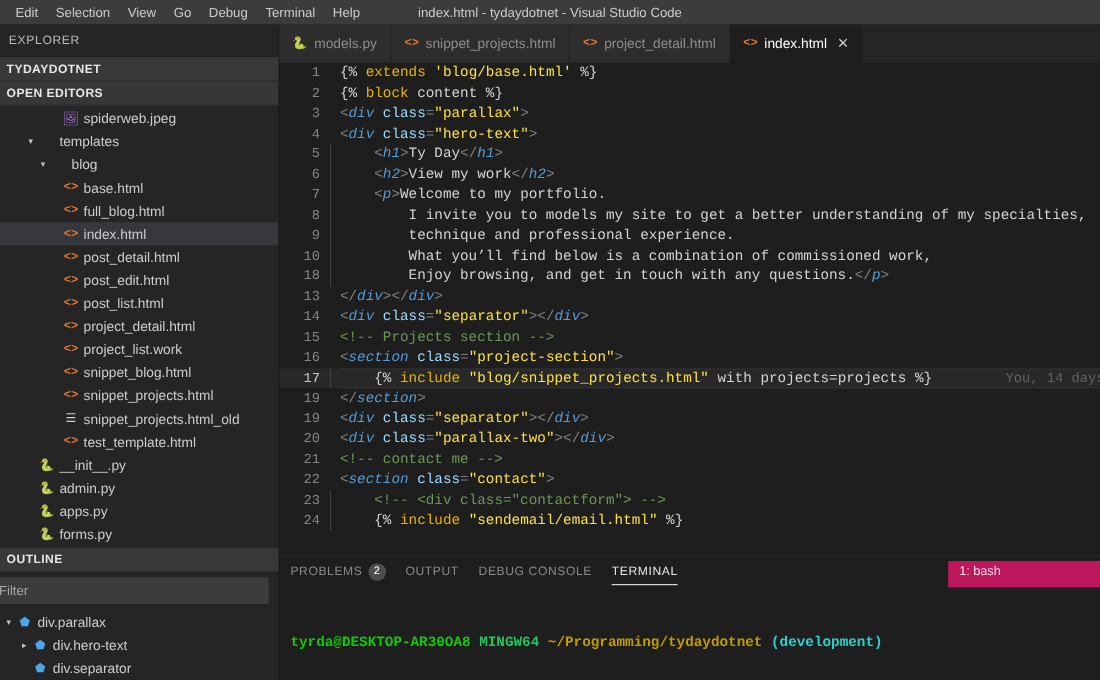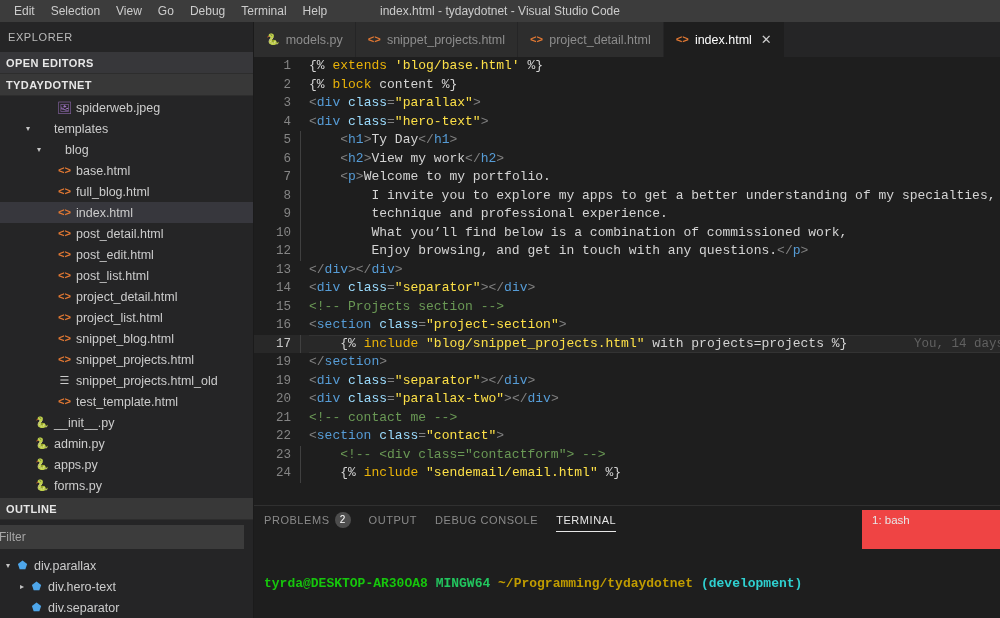--- a/index.html
+++ b/index.html
@@ -113,21 +113,21 @@
   }
   .blame {
     position: absolute; left: 660px; top: 0; color: #6b6b6b;
     font-family: "Liberation Mono", monospace; font-size: 12.5px;
     white-space: pre; opacity: .85;
   }
 
   
   .t-punct   { color: #d4d4d4; }
   .t-kw      { color: #eab308; }
-  .t-tag     { color: #569cd6; }
+  .t-tag     { color: #569cd6; font-style: italic; }
   .t-attr    { color: #9cdcfe; }
   .t-str     { color: #fde047; }
   .t-comment { color: #6a9955; }
   .t-plain   { color: #d4d4d4; }
   .t-delim   { color: #808080; }
 
   
   .panel { height: 113px; flex: none; background: #1e1e1e; display: flex; flex-direction: column;
            border-top: 1px solid #303030; }
   .panel-tabs { height: 30px; display: flex; align-items: center; padding-left: 10px; position: relative; background: #1e1e1e; }
@@ -138,22 +138,22 @@
   }
   .panel-tab.active { color: #e7e7e7; border-bottom: 1px solid #e7e7e7; }
   .badge {
     display: inline-block; min-width: 16px; height: 16px; line-height: 16px;
     border-radius: 8px; background: #4d4d4d; color: #ffffff;
     font-size: 10px; text-align: center; margin-left: 5px; padding: 0 4px;
     letter-spacing: 0;
   }
   .panel-right { position: absolute; right: 0; top: 4px; display: flex; align-items: center; }
   .term-select {
-    background: #ef4444; color: #e7e7e7; font-size: 11.5px;
-    padding: 3px 10px 4px 10px; min-width: 138px; height: 39px; line-height: 15px;
+    background: #be185d; color: #e7e7e7; font-size: 11.5px;
+    padding: 3px 10px 4px 10px; min-width: 138px; height: 24px; line-height: 15px;
   }
   .terminal {
     flex: 1 1 auto; padding: 6px 0 0 10px;
     font-family: "Liberation Mono", monospace; font-size: 13px; line-height: 18px;
     white-space: pre;
   }
   .tc-green   { color: #16c60c; font-weight: bold; }
   .tc-magenta { color: #22c55e; font-weight: bold; margin-top: 40px; }
   .tc-yellow  { color: #c19c00; font-weight: bold; }
   .tc-teal    { color: #2fd0d0; font-weight: bold; }
@@ -175,26 +175,26 @@
         <div class="menu-item">Help</div>
       </div>
     <div class="window-title">index.html - tydaydotnet - Visual Studio Code</div>
   </div>
 
   <div class="body-row">
 
     <div class="sidebar">
       <div class="sidebar-title">EXPLORER</div>
 
+      <div class="section-header">
+        <span>TYDAYDOTNET</span>
+      </div>
+
       <div class="section-header collapsed">
         <span>OPEN EDITORS</span>
-      </div>
-
-      <div class="section-header">
-        <span>TYDAYDOTNET</span>
       </div>
 
       <div class="tree" id="file-tree">
           <div class="tree-row">
             <span style="width: 44px; flex: 0 0 auto;"></span>
             <span class="twisty"></span>
             <span class="file-icon icon-img">🖼</span>
             <span class="tree-label">spiderweb.jpeg</span>
           </div>
           <div class="tree-row">
@@ -248,21 +248,21 @@
           <div class="tree-row">
             <span style="width: 44px; flex: 0 0 auto;"></span>
             <span class="twisty"></span>
             <span class="file-icon icon-html">&lt;&gt;</span>
             <span class="tree-label">project_detail.html</span>
           </div>
           <div class="tree-row">
             <span style="width: 44px; flex: 0 0 auto;"></span>
             <span class="twisty"></span>
             <span class="file-icon icon-html">&lt;&gt;</span>
-            <span class="tree-label">project_list.html</span>
+            <span class="tree-label">project_list.work</span>
           </div>
           <div class="tree-row">
             <span style="width: 44px; flex: 0 0 auto;"></span>
             <span class="twisty"></span>
             <span class="file-icon icon-html">&lt;&gt;</span>
             <span class="tree-label">snippet_blog.html</span>
           </div>
           <div class="tree-row">
             <span style="width: 44px; flex: 0 0 auto;"></span>
             <span class="twisty"></span>
@@ -362,24 +362,24 @@
 
       <div class="editor">
         <div class="code-area" id="code-area">
             <div class="code-line"><span class="ln">1</span><span class="code-text"><span class="t-punct">{%</span><span class="t-plain"> </span><span class="t-kw">extends</span><span class="t-plain"> </span><span class="t-str">'blog/base.html'</span><span class="t-plain"> </span><span class="t-punct">%}</span></span></div>
             <div class="code-line"><span class="ln">2</span><span class="code-text"><span class="t-punct">{%</span><span class="t-plain"> </span><span class="t-kw">block</span><span class="t-plain"> content </span><span class="t-punct">%}</span></span></div>
             <div class="code-line"><span class="ln">3</span><span class="code-text"><span class="t-delim">&lt;</span><span class="t-tag">div</span><span class="t-plain"> </span><span class="t-attr">class</span><span class="t-delim">=</span><span class="t-str">"parallax"</span><span class="t-delim">&gt;</span></span></div>
             <div class="code-line"><span class="ln">4</span><span class="code-text"><span class="t-delim">&lt;</span><span class="t-tag">div</span><span class="t-plain"> </span><span class="t-attr">class</span><span class="t-delim">=</span><span class="t-str">"hero-text"</span><span class="t-delim">&gt;</span></span></div>
             <div class="code-line"><span class="ln">5</span><span class="code-text"><span class="indent-guide" style="left: 0px;"></span><span class="t-plain">    </span><span class="t-delim">&lt;</span><span class="t-tag">h1</span><span class="t-delim">&gt;</span><span class="t-plain">Ty Day</span><span class="t-delim">&lt;/</span><span class="t-tag">h1</span><span class="t-delim">&gt;</span></span></div>
             <div class="code-line"><span class="ln">6</span><span class="code-text"><span class="indent-guide" style="left: 0px;"></span><span class="t-plain">    </span><span class="t-delim">&lt;</span><span class="t-tag">h2</span><span class="t-delim">&gt;</span><span class="t-plain">View my work</span><span class="t-delim">&lt;/</span><span class="t-tag">h2</span><span class="t-delim">&gt;</span></span></div>
             <div class="code-line"><span class="ln">7</span><span class="code-text"><span class="indent-guide" style="left: 0px;"></span><span class="t-plain">    </span><span class="t-delim">&lt;</span><span class="t-tag">p</span><span class="t-delim">&gt;</span><span class="t-plain">Welcome to my portfolio.</span></span></div>
-            <div class="code-line"><span class="ln">8</span><span class="code-text"><span class="indent-guide" style="left: 0px;"></span><span class="t-plain">        I invite you to explore my apps to get a better understanding of my specialties,</span></span></div>
+            <div class="code-line"><span class="ln">8</span><span class="code-text"><span class="indent-guide" style="left: 0px;"></span><span class="t-plain">        I invite you to models my site to get a better understanding of my specialties,</span></span></div>
             <div class="code-line"><span class="ln">9</span><span class="code-text"><span class="indent-guide" style="left: 0px;"></span><span class="t-plain">        technique and professional experience.</span></span></div>
             <div class="code-line"><span class="ln">10</span><span class="code-text"><span class="indent-guide" style="left: 0px;"></span><span class="t-plain">        What you’ll find below is a combination of commissioned work,</span></span></div>
-            <div class="code-line"><span class="ln">12</span><span class="code-text"><span class="indent-guide" style="left: 0px;"></span><span class="t-plain">        Enjoy browsing, and get in touch with any questions.</span><span class="t-delim">&lt;/</span><span class="t-tag">p</span><span class="t-delim">&gt;</span></span></div>
+            <div class="code-line"><span class="ln">18</span><span class="code-text"><span class="indent-guide" style="left: 0px;"></span><span class="t-plain">        Enjoy browsing, and get in touch with any questions.</span><span class="t-delim">&lt;/</span><span class="t-tag">p</span><span class="t-delim">&gt;</span></span></div>
             <div class="code-line"><span class="ln">13</span><span class="code-text"><span class="t-delim">&lt;/</span><span class="t-tag">div</span><span class="t-delim">&gt;&lt;/</span><span class="t-tag">div</span><span class="t-delim">&gt;</span></span></div>
             <div class="code-line"><span class="ln">14</span><span class="code-text"><span class="t-delim">&lt;</span><span class="t-tag">div</span><span class="t-plain"> </span><span class="t-attr">class</span><span class="t-delim">=</span><span class="t-str">"separator"</span><span class="t-delim">&gt;&lt;/</span><span class="t-tag">div</span><span class="t-delim">&gt;</span></span></div>
             <div class="code-line"><span class="ln">15</span><span class="code-text"><span class="t-comment">&lt;!-- Projects section --&gt;</span></span></div>
             <div class="code-line"><span class="ln">16</span><span class="code-text"><span class="t-delim">&lt;</span><span class="t-tag">section</span><span class="t-plain"> </span><span class="t-attr">class</span><span class="t-delim">=</span><span class="t-str">"project-section"</span><span class="t-delim">&gt;</span></span></div>
             <div class="code-line active"><span class="ln">17</span><span class="code-text"><span class="indent-guide" style="left: 0px;"></span><span class="t-plain">    </span><span class="t-punct">{%</span><span class="t-plain"> </span><span class="t-kw">include</span><span class="t-plain"> </span><span class="t-str">"blog/snippet_projects.html"</span><span class="t-plain"> with projects=projects </span><span class="t-punct">%}</span></span><span class="blame">You, 14 days ag</span></div>
             <div class="code-line"><span class="ln">19</span><span class="code-text"><span class="t-delim">&lt;/</span><span class="t-tag">section</span><span class="t-delim">&gt;</span></span></div>
             <div class="code-line"><span class="ln">19</span><span class="code-text"><span class="t-delim">&lt;</span><span class="t-tag">div</span><span class="t-plain"> </span><span class="t-attr">class</span><span class="t-delim">=</span><span class="t-str">"separator"</span><span class="t-delim">&gt;&lt;/</span><span class="t-tag">div</span><span class="t-delim">&gt;</span></span></div>
             <div class="code-line"><span class="ln">20</span><span class="code-text"><span class="t-delim">&lt;</span><span class="t-tag">div</span><span class="t-plain"> </span><span class="t-attr">class</span><span class="t-delim">=</span><span class="t-str">"parallax-two"</span><span class="t-delim">&gt;&lt;/</span><span class="t-tag">div</span><span class="t-delim">&gt;</span></span></div>
             <div class="code-line"><span class="ln">21</span><span class="code-text"><span class="t-comment">&lt;!-- contact me --&gt;</span></span></div>
             <div class="code-line"><span class="ln">22</span><span class="code-text"><span class="t-delim">&lt;</span><span class="t-tag">section</span><span class="t-plain"> </span><span class="t-attr">class</span><span class="t-delim">=</span><span class="t-str">"contact"</span><span class="t-delim">&gt;</span></span></div>

